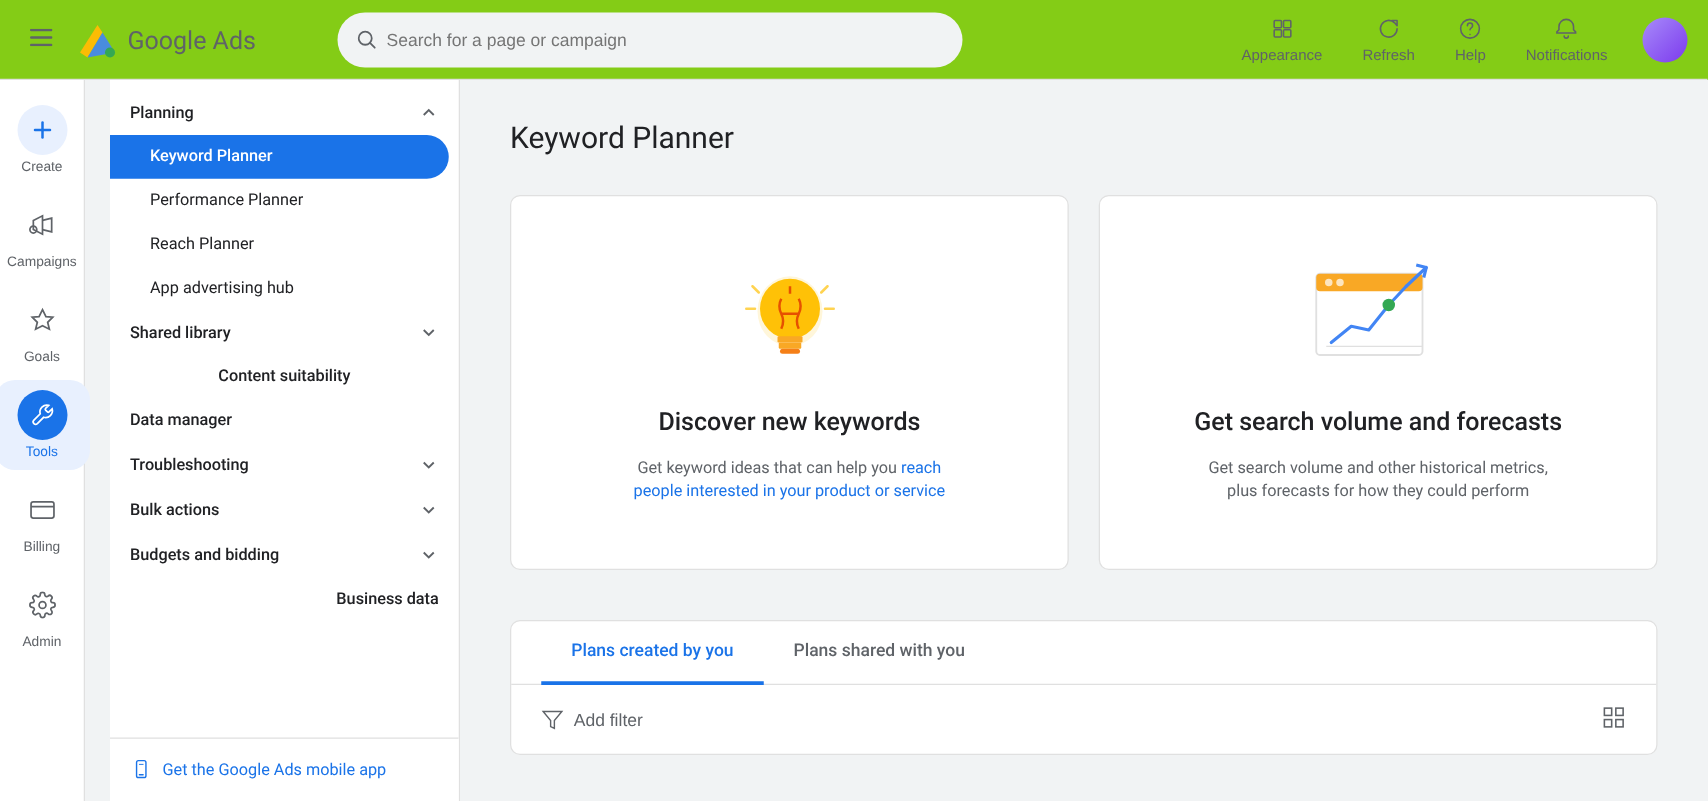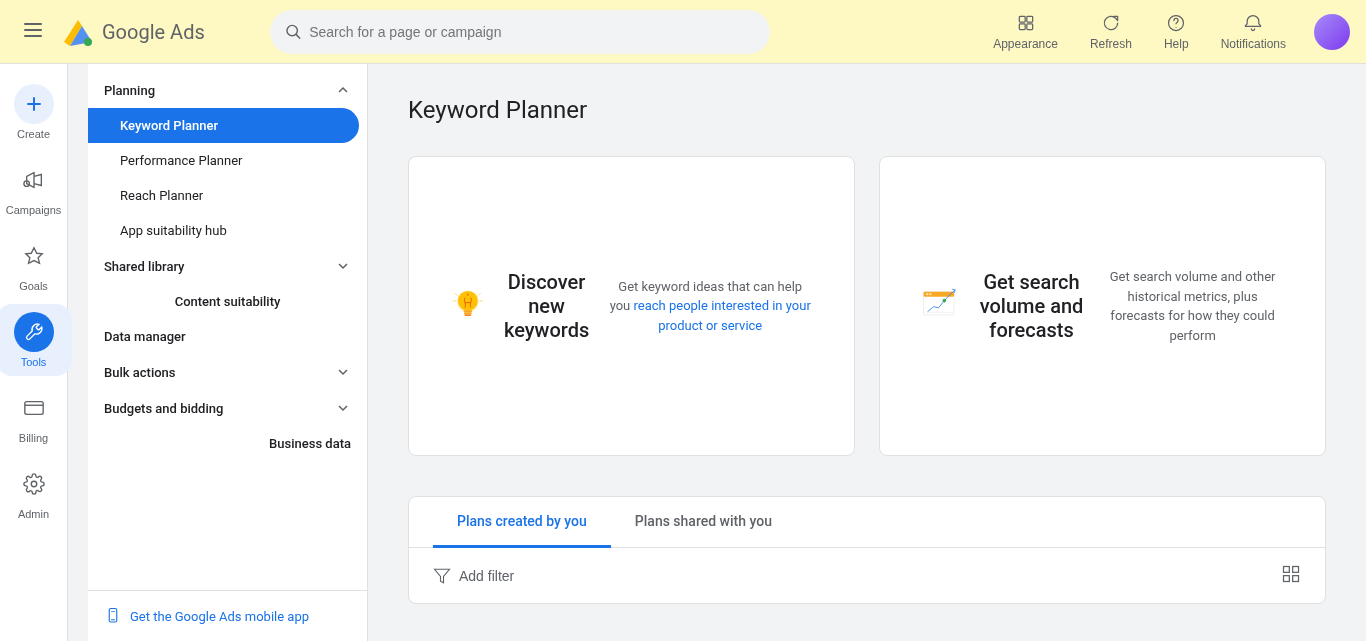--- a/index.html
+++ b/index.html
@@ -1,21 +1,21 @@
 <!DOCTYPE html>
 <html><head>
   <meta charset="utf-8">
   <style>
     * { box-sizing: border-box; margin: 0; padding: 0; }
     body { font-family: 'Google Sans', Roboto, Arial, sans-serif; background: #f1f3f4; color: #202124; font-size: 14px; }
 
     
     .topbar {
       display: flex; align-items: center;
-      background: #fef9c3;
+      background: #84cc16;
       height: 64px;
       padding: 4px 16px;
       border-bottom: 1px solid #e0e0e0;
       position: fixed; top: 0; left: 0; right: 0; z-index: 100; justify-content: space-between;
     }
     .topbar-left { display: flex; align-items: center; gap: 12px; min-width: 230px; }
     .hamburger-btn { background: none; border: none; cursor: pointer; padding: 8px; border-radius: 50%; }
     .logo-area { display: flex; align-items: center; gap: 8px; }
     .logo-text { font-size: 20px; font-weight: 400; color: #5f6368; }
     .search-bar {
@@ -71,21 +71,21 @@
 
     
     .main-content { margin-left: 368px; padding: 32px 40px; flex: 1; }
     .page-title { font-size: 24px; font-weight: 400; color: #202124; margin-bottom: 32px; }
 
     
     .cards-row { display: flex; gap: 24px; margin-bottom: 40px; }
     .card {
       flex: 1; background: #fff; border-radius: 8px;
       border: 1px solid #e0e0e0; padding: 48px 40px;
-      display: flex; flex-direction: row; align-items: center;
+      display: flex; flex-direction: column; align-items: center;
       text-align: center; cursor: pointer; min-height: 300px;
       justify-content: center; gap: 16px;
     }
     .card-title { font-size: 20px; font-weight: 500; color: #202124; }
     .card-desc { font-size: 13px; color: #5f6368; max-width: 280px; line-height: 1.5; }
     .card-desc span.highlight { color: #1a73e8; }
 
     
     .tabs-section { background: #fff; border-radius: 8px; border: 1px solid #e0e0e0; }
     .tabs-header { display: flex; border-bottom: 1px solid #e0e0e0; padding: 0 24px; }
@@ -238,38 +238,44 @@
     <div class="nav-section-header">
       <span>Planning</span>
       <svg width="16" height="16" viewBox="0 0 16 16">
         <polyline points="4,10 8,6 12,10" stroke="#5f6368" stroke-width="1.5" fill="none"></polyline>
       </svg>
     </div>
     <div>
       <div class="nav-item active">Keyword Planner</div>
       <div class="nav-item">Performance Planner</div>
       <div class="nav-item">Reach Planner</div>
-      <div class="nav-item">App suitability hub</div>
+      <div class="nav-item">App advertising hub</div>
     </div>
 
     <div class="nav-section-header">
       <span>Shared library</span>
       <svg width="16" height="16" viewBox="0 0 16 16">
         <polyline points="4,6 8,10 12,6" stroke="#5f6368" stroke-width="1.5" fill="none"></polyline>
       </svg>
     </div>
 
     <div class="nav-section-header" style="padding-left:16px;justify-content:center;">
       <span>Content suitability</span>
     </div>
 
     <div class="nav-section-header" style="padding-left:16px;">
       <span>Data manager</span>
     </div>
 
+    <div class="nav-section-header">
+      <span>Troubleshooting</span>
+      <svg width="16" height="16" viewBox="0 0 16 16">
+        <polyline points="4,6 8,10 12,6" stroke="#5f6368" stroke-width="1.5" fill="none"></polyline>
+      </svg>
+    </div>
 
     <div class="nav-section-header">
       <span>Bulk actions</span>
       <svg width="16" height="16" viewBox="0 0 16 16">
         <polyline points="4,6 8,10 12,6" stroke="#5f6368" stroke-width="1.5" fill="none"></polyline>
       </svg>
     </div>
 
     <div class="nav-section-header">
       <span>Budgets and bidding</span>

